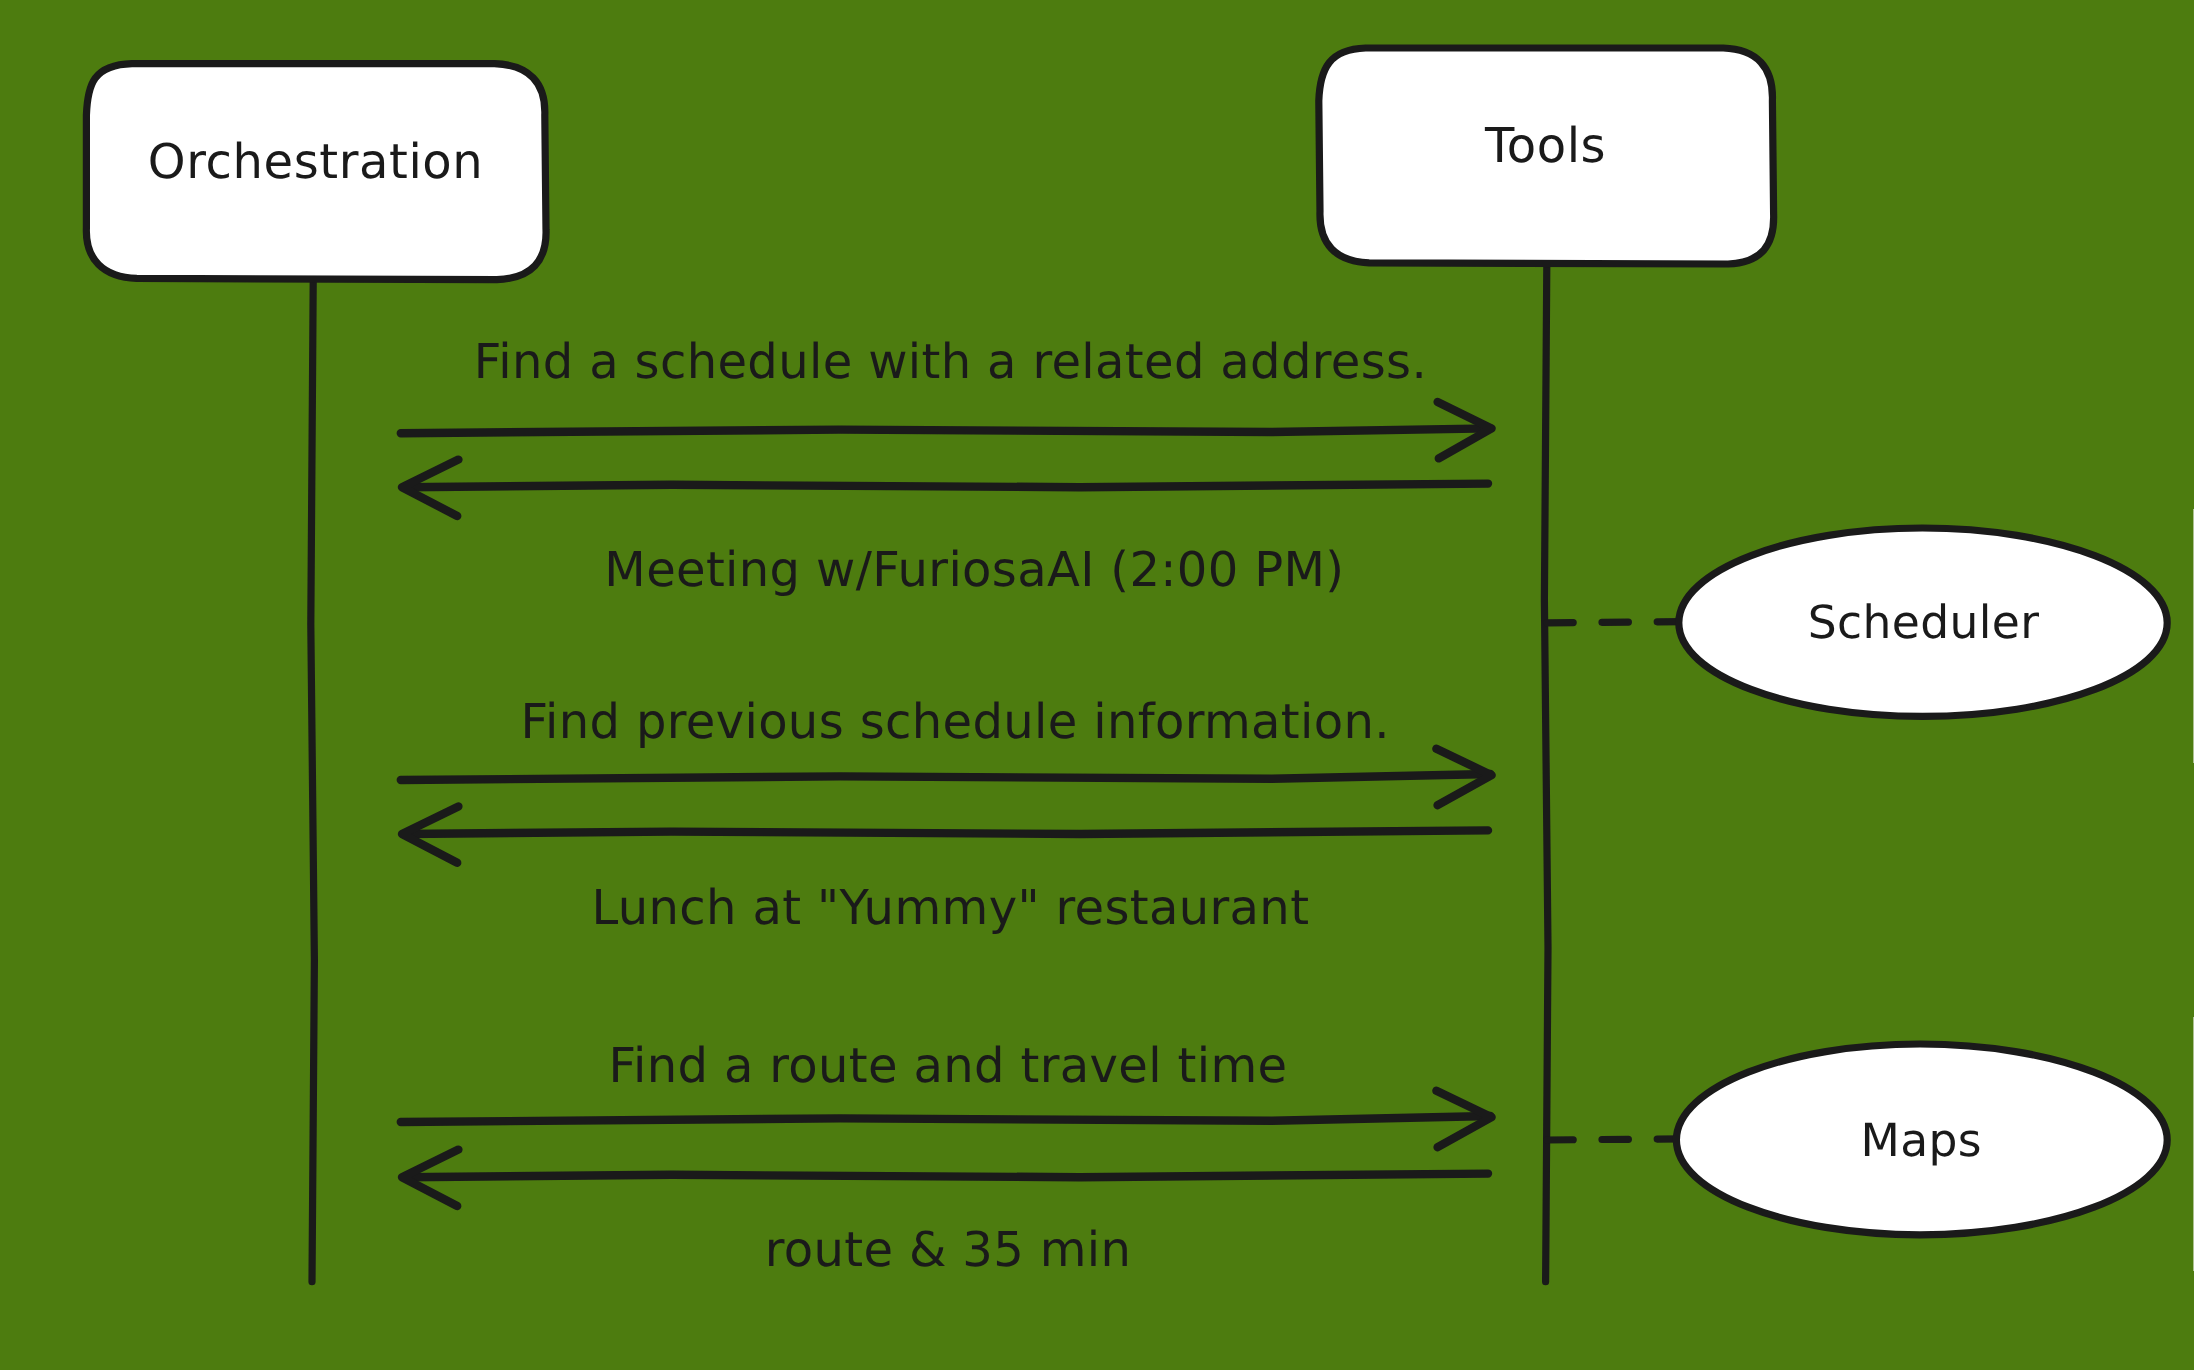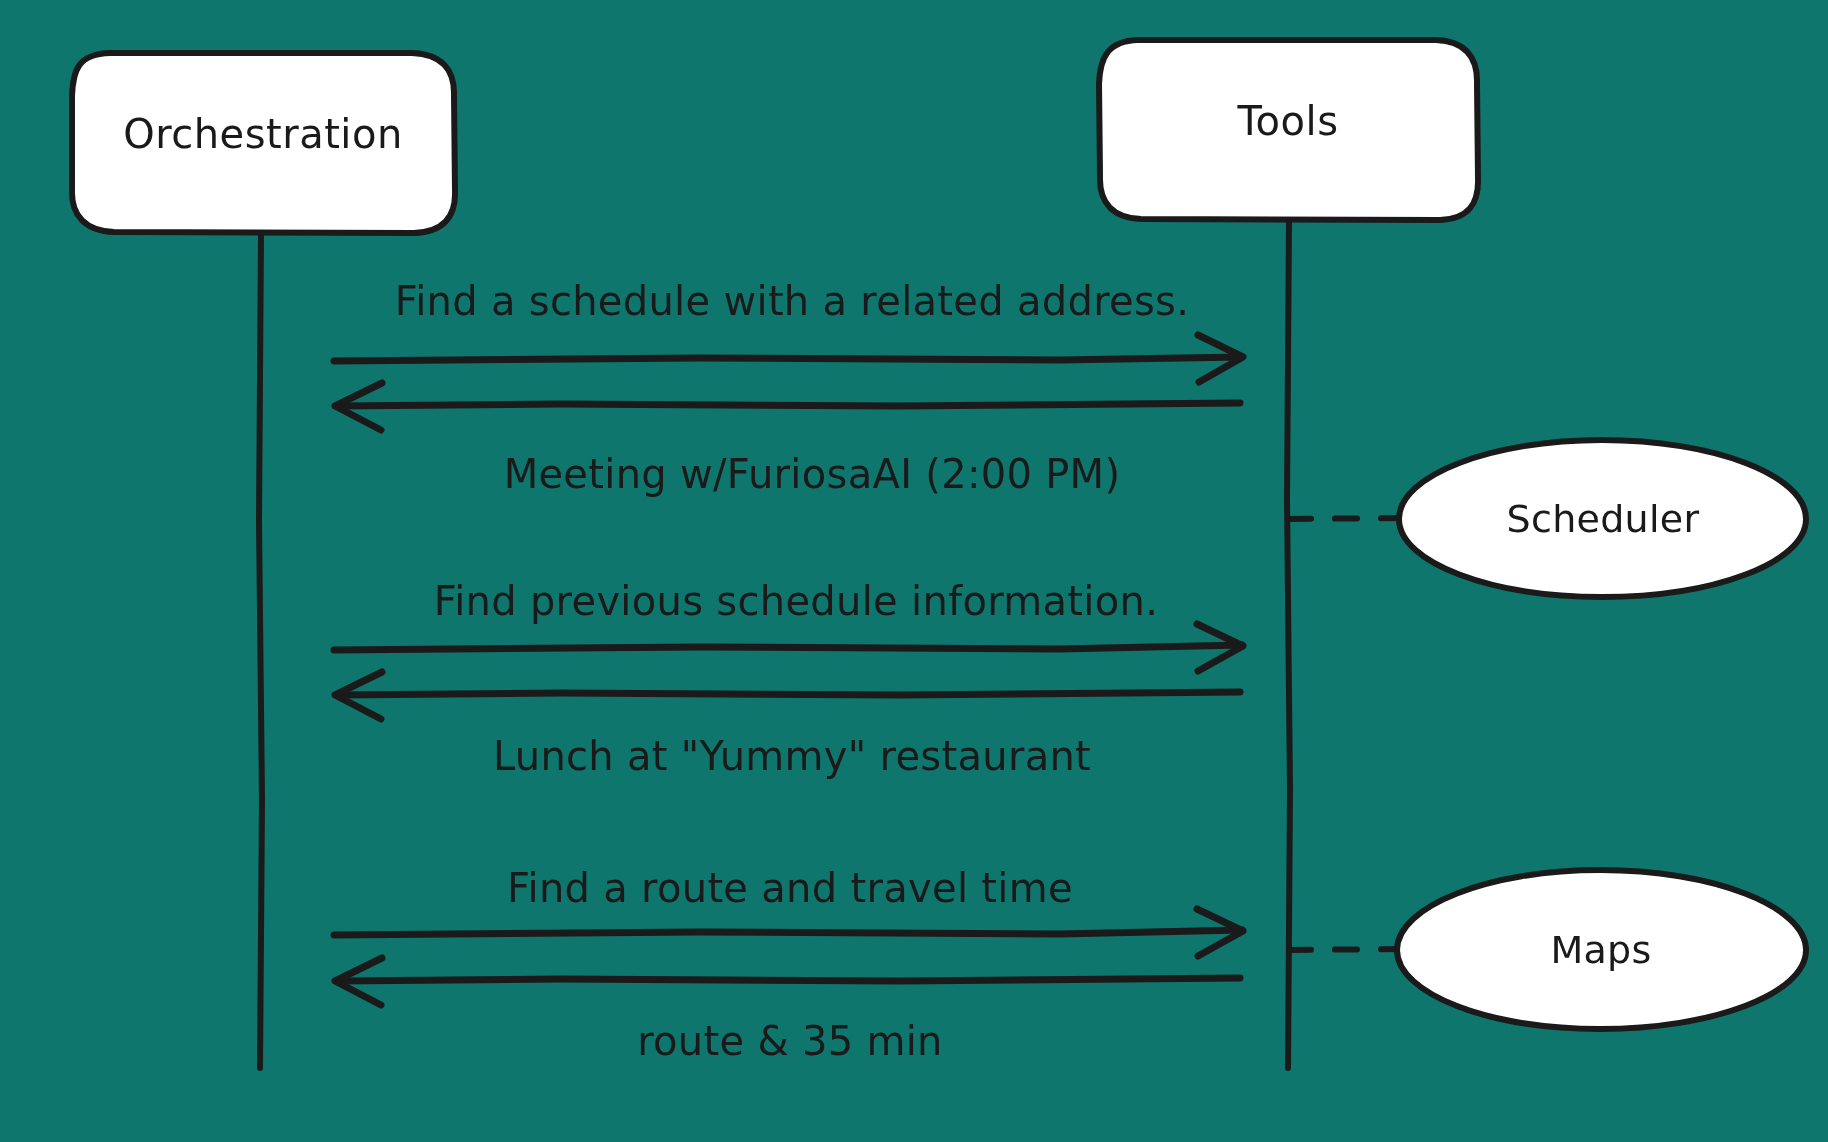--- a/index.html
+++ b/index.html
@@ -7,21 +7,21 @@
     padding: 0;
     background: #ffffff;
   }
   body {
     font-family: "DejaVu Sans", sans-serif;
   }
   #canvas {
     position: relative;
     width: 1828px;
     height: 1142px;
-    background: #0f766e;
+    background: #4d7c0f;
     overflow: hidden;
   }
   #canvas svg {
     position: absolute;
     top: 0;
     left: 0;
     width: 1828px;
     height: 1142px;
   }
   .hand-text {

